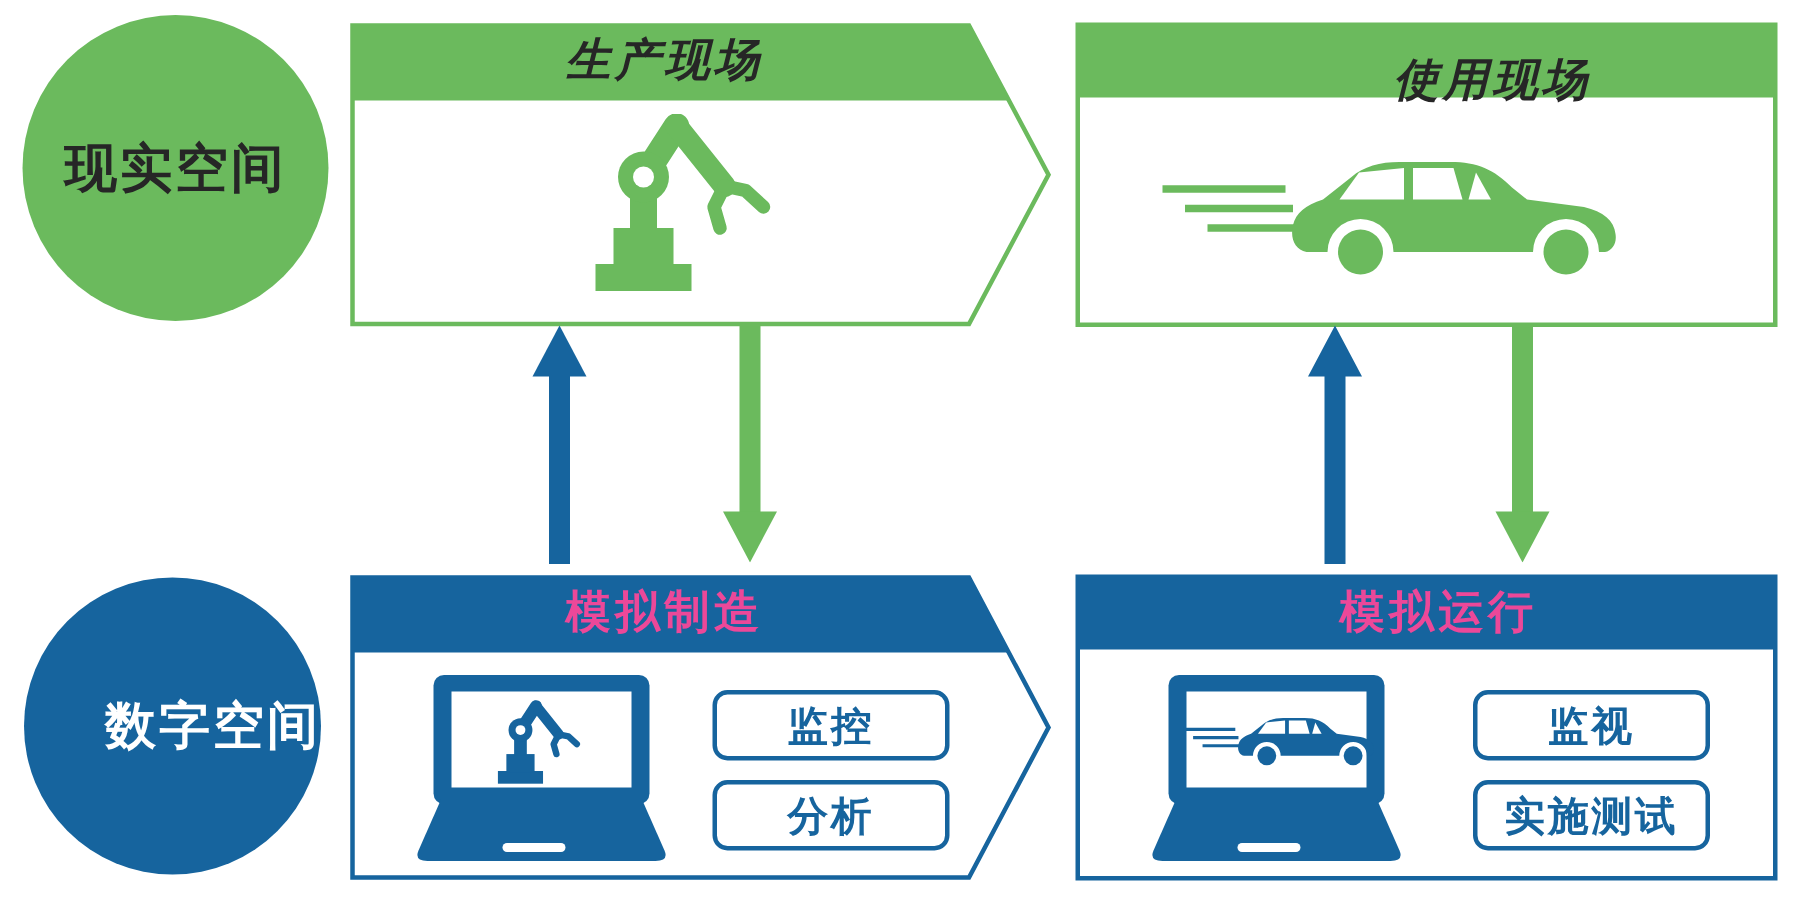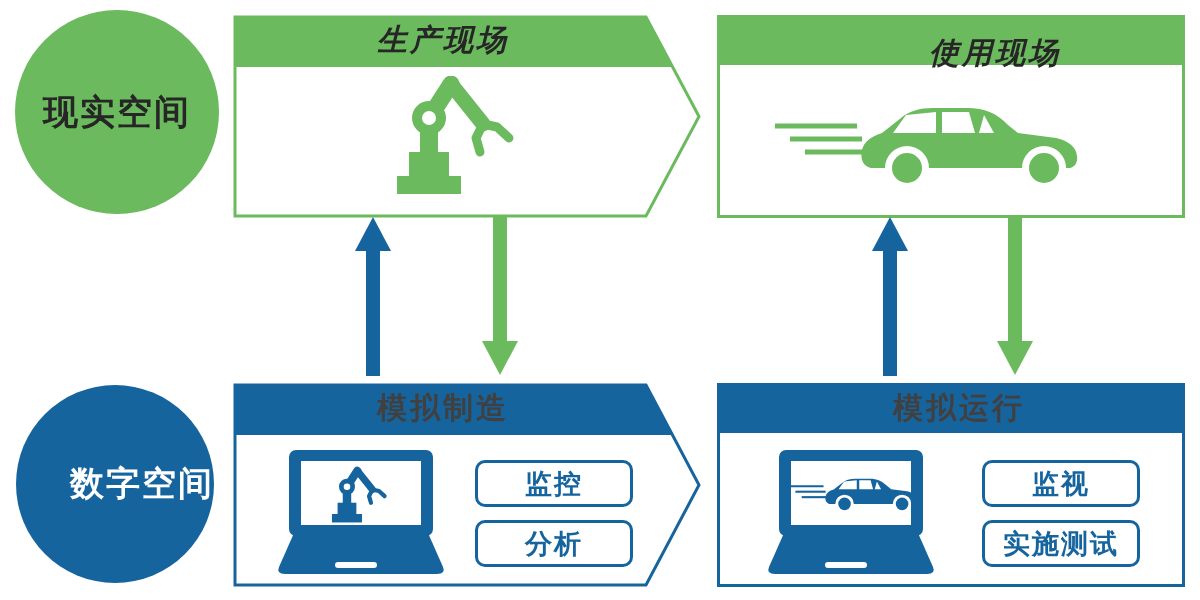--- a/index.html
+++ b/index.html
@@ -20,21 +20,21 @@
   .rect-box.green { border-color:#6bba5d; }
   .rect-box.blue  { border-color:#16649e; }
   .rect-box .header { width:100%; height:47px; }
   .rect-box.green .header { background:#6bba5d; }
   .rect-box.blue  .header { background:#16649e; }
   .box-title {
     position:absolute; height:50px; display:flex; align-items:center; justify-content:center;
     font-weight:bold; font-size:30px; letter-spacing:3px;
   }
   .box-title.dark  { color:#262626;font-style:italic; }
-  .box-title.light { color:#404040; }
+  .box-title.light { color:#ec4899; }
   .pill-btn {
     position:absolute; width:158px; height:47px; background:#ffffff;
     border:3px solid #16649e; border-radius:10px; color:#16649e;
     display:flex; align-items:center; justify-content:center;
     font-weight:bold; font-size:27px; letter-spacing:2px;
   }
   .icon-green { color:#6bba5d; }
   .icon-blue  { color:#16649e; }
 </style>
 </head>

